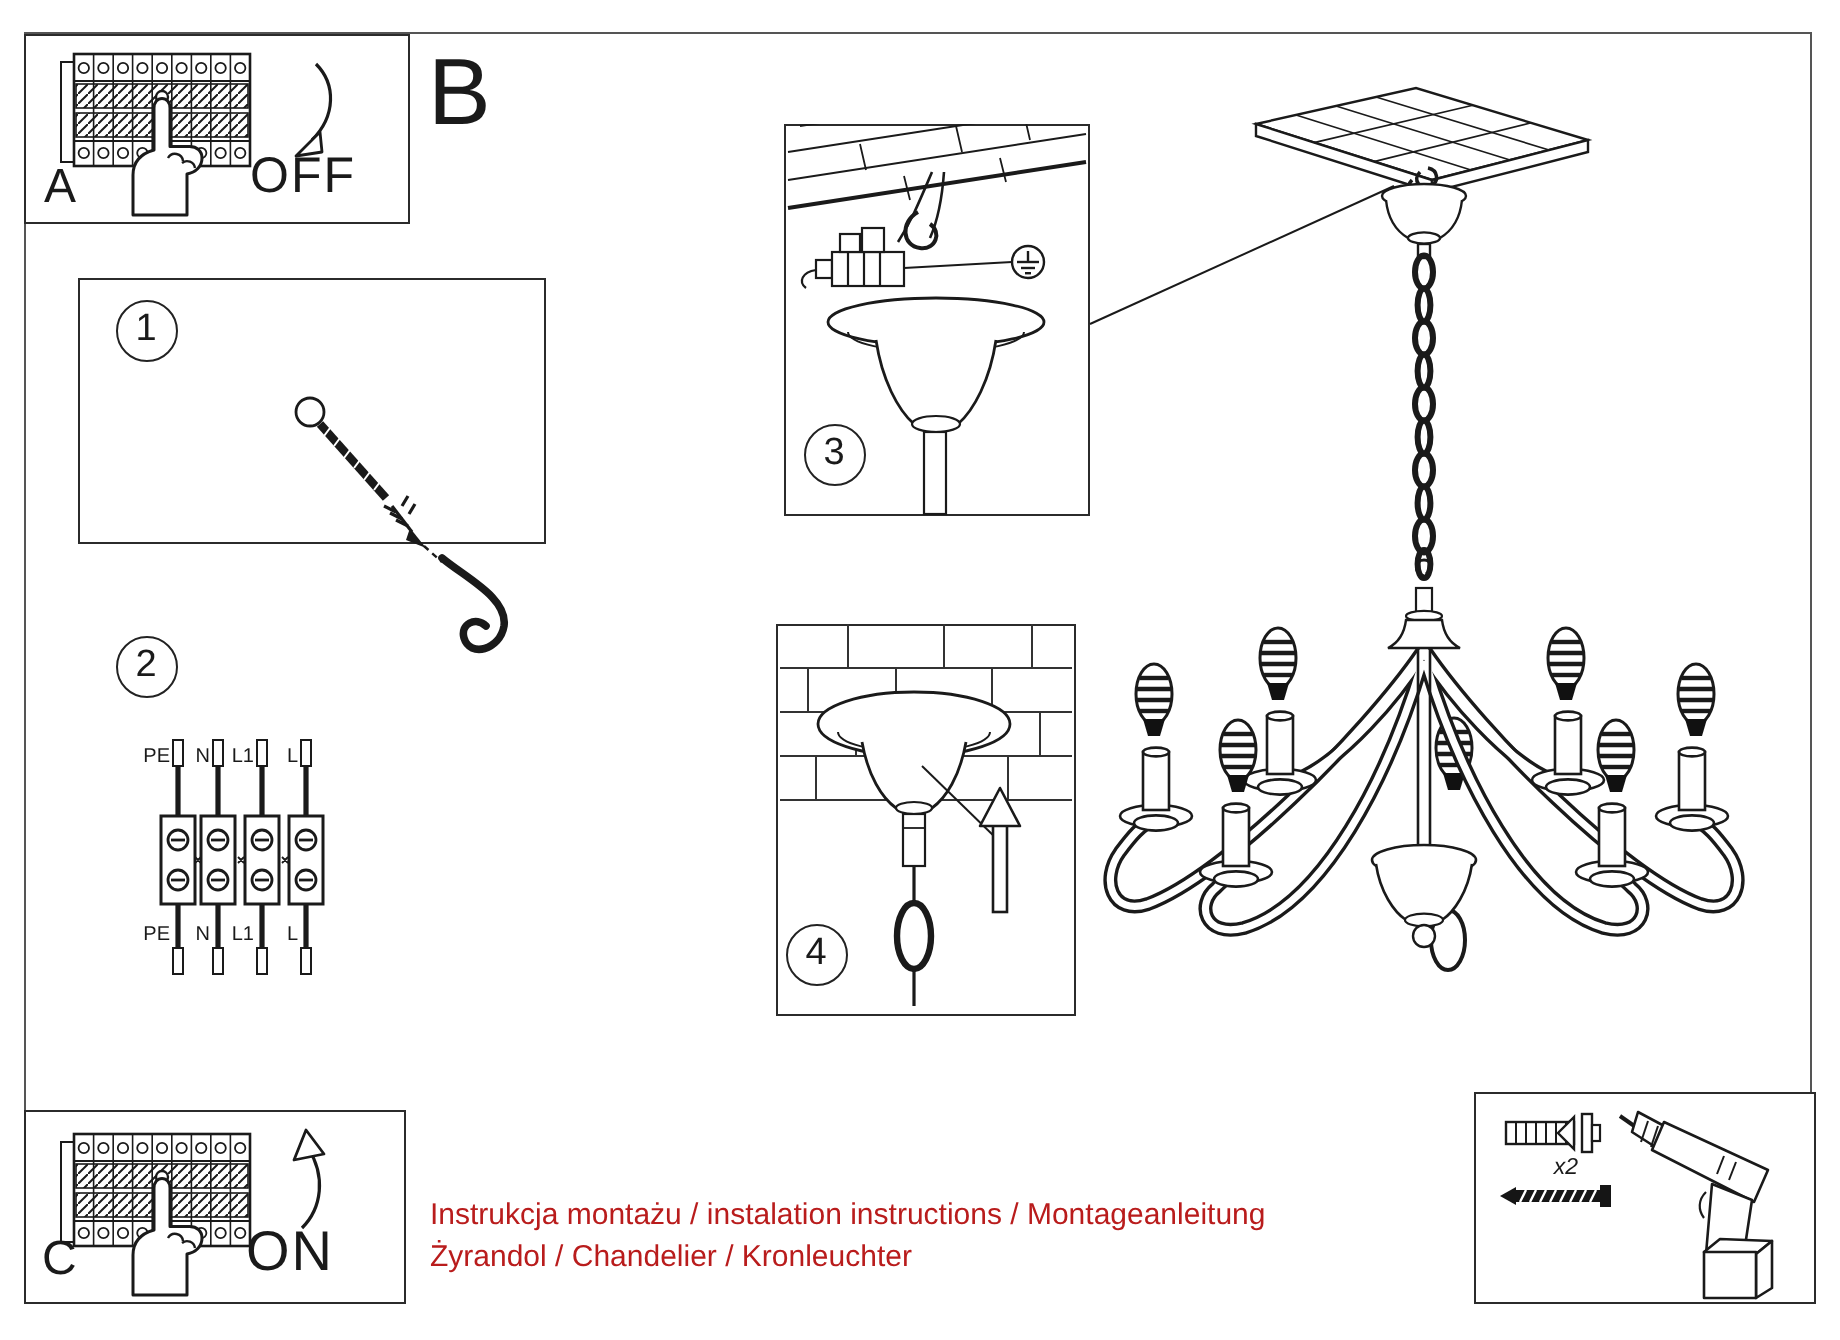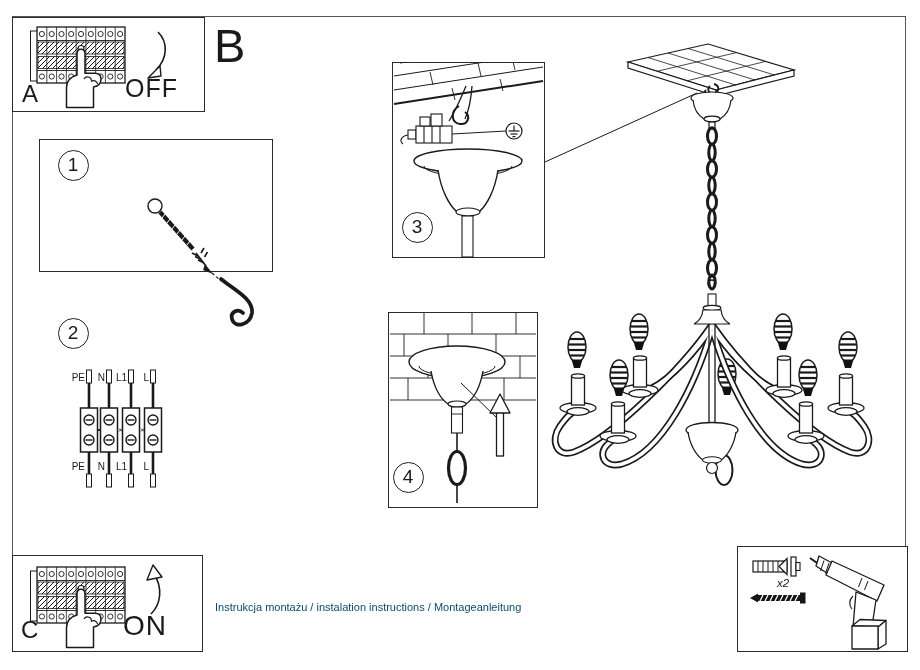--- a/index.html
+++ b/index.html
@@ -7,21 +7,21 @@
         font-family:"Liberation Sans",sans-serif;color:#1a1a1a;}
   .frame{position:absolute;border:1px solid #555;border-bottom:none;box-sizing:border-box;z-index:0;background:#fff;}
   .box{position:absolute;background:#fff;border:1.5px solid #2b2b2b;box-sizing:border-box;z-index:1;}
   .num{position:absolute;width:31px;height:31px;border:1.7px solid #222;border-radius:50%;
        display:flex;align-items:center;justify-content:center;font-size:19px;background:#fff;
        box-sizing:border-box;z-index:3;}
   .corner-letter{position:absolute;font-size:24px;line-height:1;}
   .action-label{position:absolute;font-size:25px;letter-spacing:1px;line-height:1;}
   .big-letter{position:absolute;font-size:47px;line-height:1;z-index:2;}
   .caption{position:absolute;left:215px;top:597px;width:460px;z-index:2;}
-  .caption p{margin:0;font-size:11px;line-height:21px;color:#0c4a6e;}
+  .caption p{margin:0;font-size:15px;line-height:21px;color:#b91c1c;}
   svg{display:block;position:absolute;}
   svg text{font-family:"Liberation Sans",sans-serif;fill:#1a1a1a;}
   .z2{z-index:2;}
 </style>
 </head>
 <body>
 
 <div class="page">
 
   <div class="frame" style="left:12px;top:16px;width:894px;height:636px;"></div>
@@ -505,20 +505,21 @@
     <svg style="left:112px;top:6px;" width="50" height="55" viewBox="0 0 50 55">
       <path d="M26,52 C36,42 38,26 29,12" fill="none" stroke="#1a1a1a" stroke-width="1.6"></path>
       <polygon points="22,18 28,3 37,15" fill="#fff" stroke="#1a1a1a" stroke-width="1.4" stroke-linejoin="round"></polygon>
     </svg>
     <span class="action-label" style="left:110px;top:56px;font-size:28px;">ON</span>
     <span class="corner-letter" style="left:8px;top:62px;">C</span>
   </div>
 
   <div class="caption">
     <p>Instrukcja montażu / instalation instructions / Montageanleitung</p>
+    <p>Żyrandol / Chandelier / Kronleuchter</p>
   </div>
 
   <div class="box" style="left:737px;top:546px;width:171px;height:106px;"></div>
   <svg class="z2" style="left:737px;top:546px;" width="171" height="106" viewBox="737 546 171 106">
     <g>
       <rect x="753" y="561" width="34" height="11" fill="#fff" stroke="#1a1a1a" stroke-width="1.2"></rect>
       <g stroke="#1a1a1a" stroke-width="1">
         <line x1="758" y1="561" x2="758" y2="572"></line>
           <line x1="763" y1="561" x2="763" y2="572"></line>
         <line x1="768" y1="561" x2="768" y2="572"></line>

